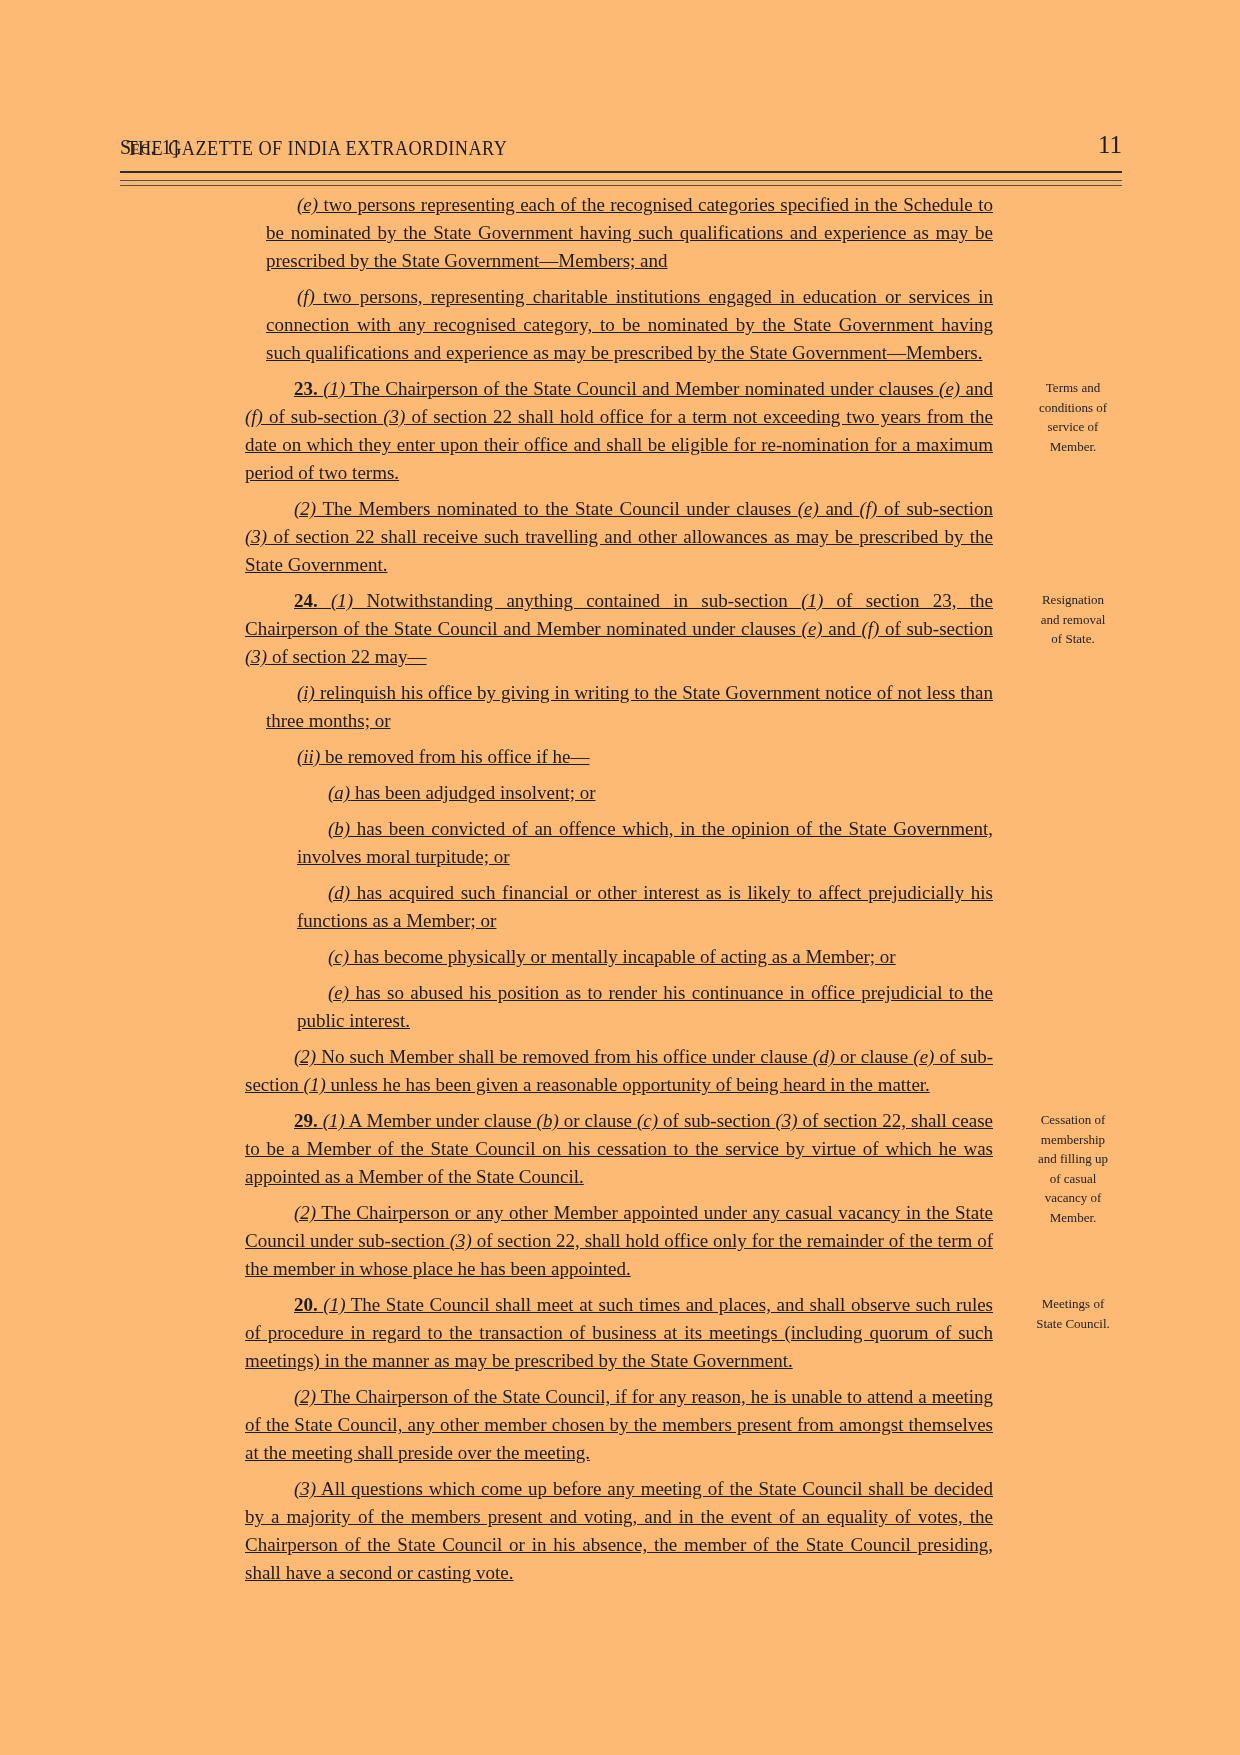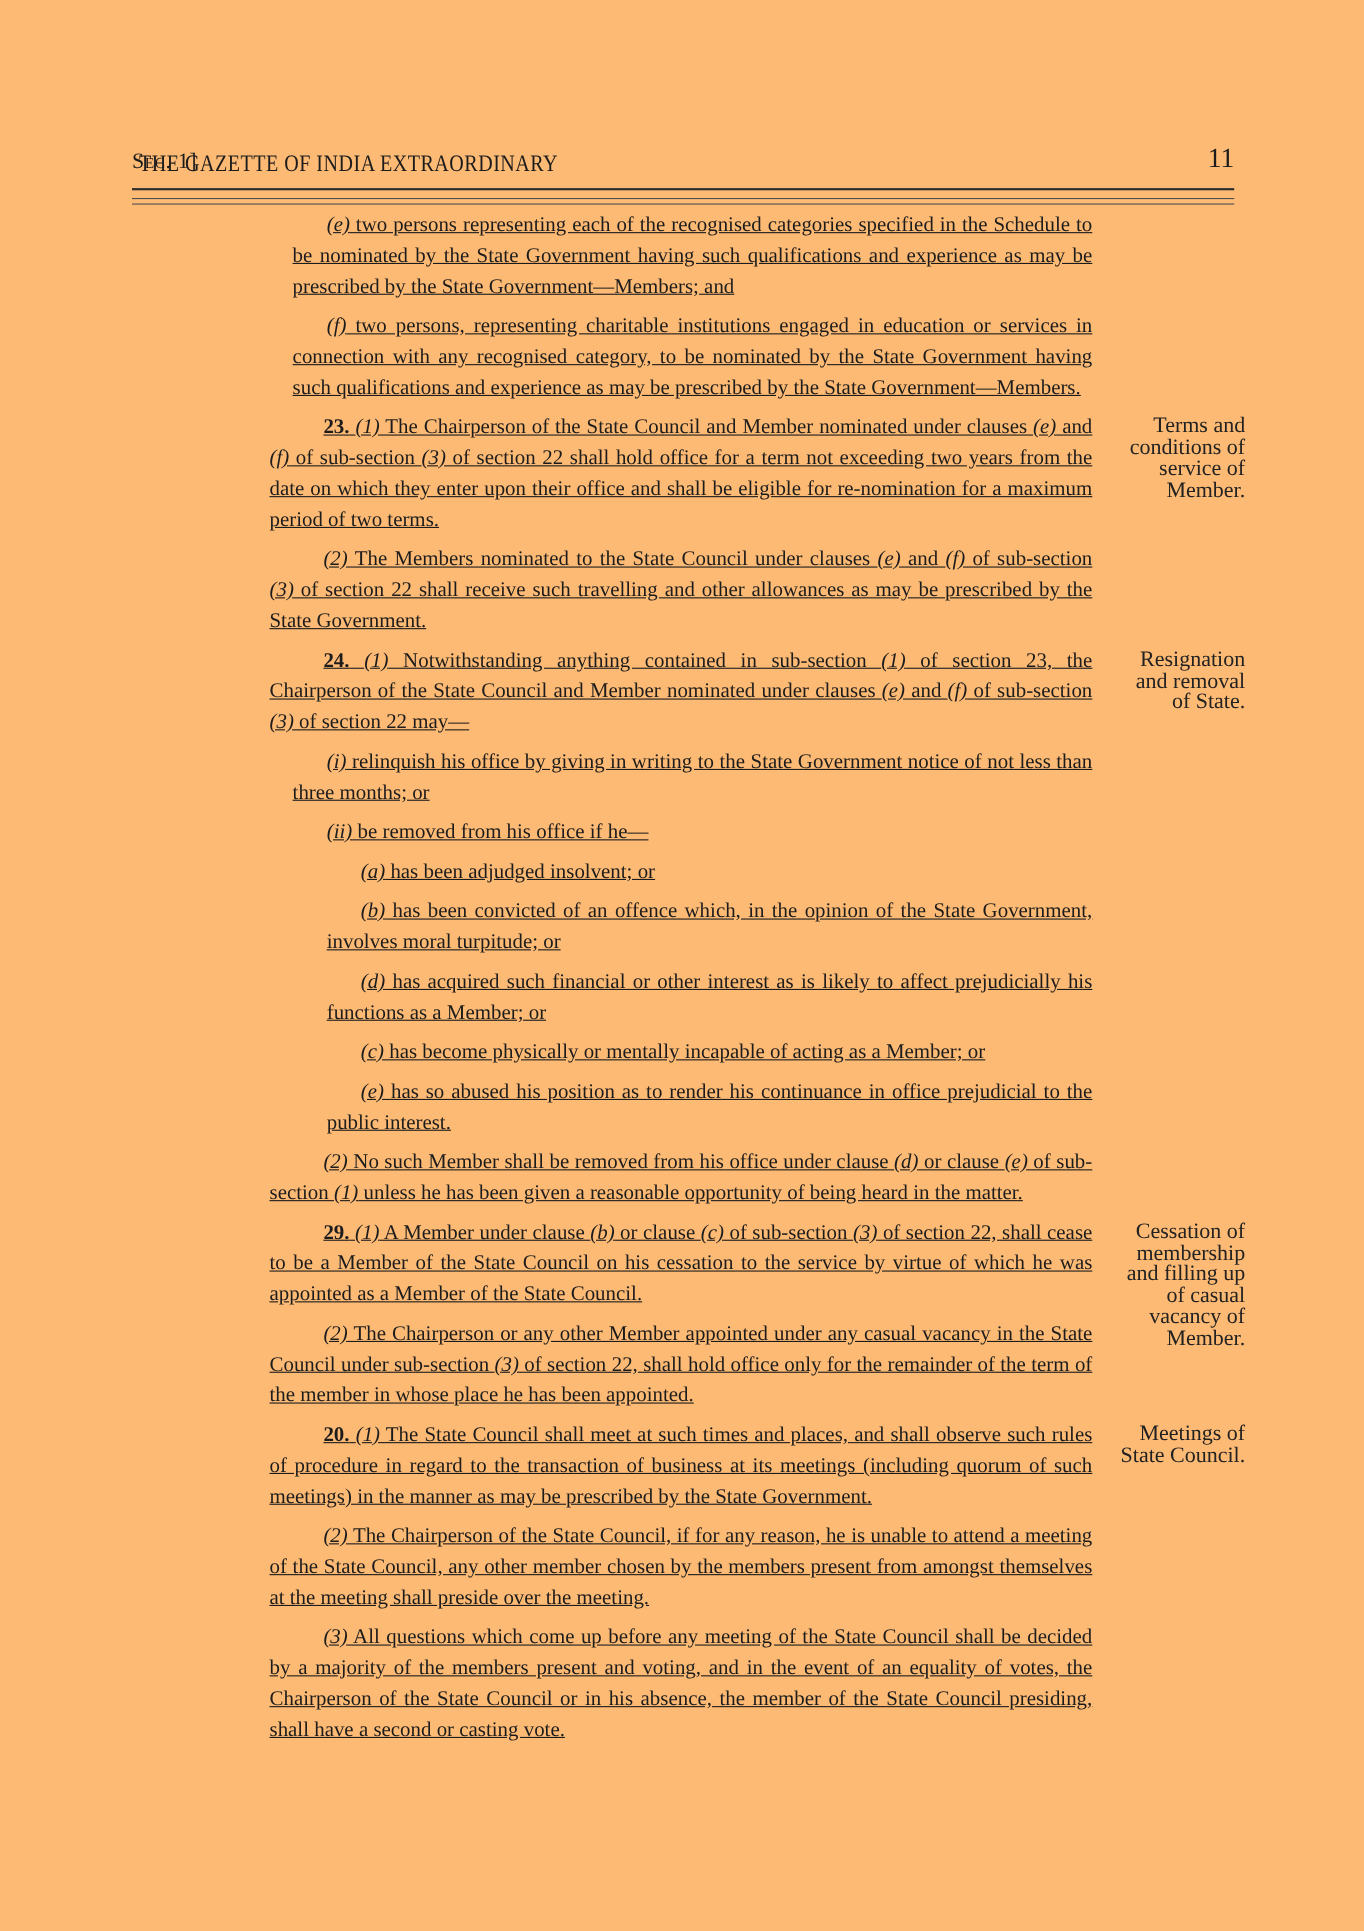--- a/index.html
+++ b/index.html
@@ -41,22 +41,22 @@
   }
   .para { position:relative; margin:0 0 8px 0; }
   .lvl0 { text-indent:49px; }
   .lvl1 { margin-left:21px; text-indent:31px; }
   .lvl2 { margin-left:52px; text-indent:31px; }
   .para b { font-weight:bold; }
   .para i { font-style:italic; }
   
   .note {
     position:absolute; left:769px; top:3px; width:118px;
-    font-size:20px; line-height:19.5px;
-    text-align:right; text-indent:0; white-space:pre-line;
+    font-size:13px; line-height:19.5px;
+    text-align:center; text-indent:0; white-space:pre-line;
     color:#222;
   }
 </style>
 </head>
 <body>
 
 <div class="page">
 
   <div class="runhead">
     <span class="sec-label">Sec. 1]</span>

